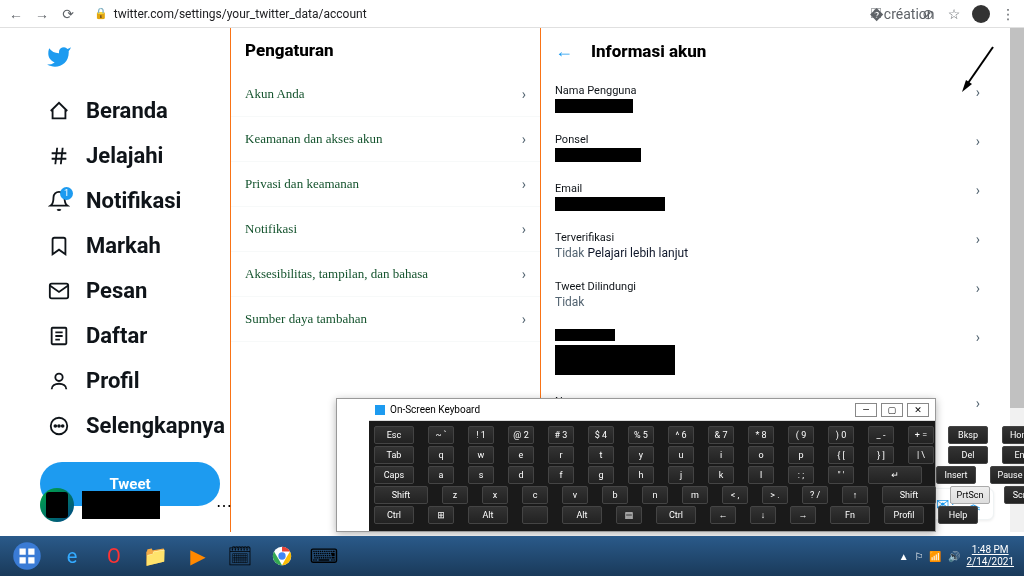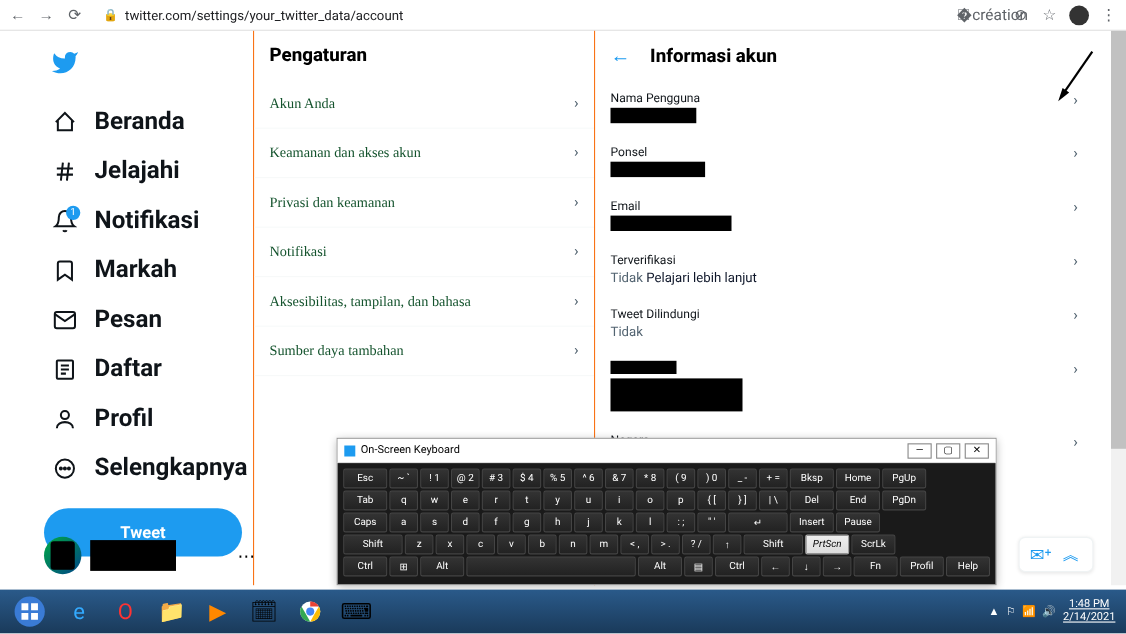--- a/index.html
+++ b/index.html
@@ -48,33 +48,33 @@
 .scroll-thumb { width:14px; height:380px; background:#c1c1c1; }
 
 
 .arrow-annot { position:absolute; right:26px; top:44px; }
 
 
 .fab { position:absolute; right:30px; bottom:56px; display:flex; gap:6px; background:#fff; border:1px solid #eff3f4; border-radius:6px; padding:4px 8px; box-shadow:0 1px 3px rgba(0,0,0,0.08); }
 .fab-btn { width:22px; height:22px; color:#1d9bf0; display:flex; align-items:center; justify-content:center; font-size:16px; }
 
 
-.osk { position:absolute; left:306px; bottom:44px; width:600px; background:#fff; border:1px solid #999; box-shadow:0 2px 8px rgba(0,0,0,0.3); }
+.osk { position:absolute; left:336px; bottom:44px; width:600px; background:#fff; border:1px solid #999; box-shadow:0 2px 8px rgba(0,0,0,0.3);padding-left:32px; }
 .osk-title { height:22px; display:flex; align-items:center; justify-content:space-between; padding:0 6px; font-size:10px; background:#fff; border-bottom:1px solid #ddd; }
 .osk-title-left { display:flex; align-items:center; gap:5px; }
 .osk-win-ico { width:10px; height:10px; background:#1d9bf0; }
 .osk-ctrls { display:flex; gap:4px; }
 .osk-ctrl { width:22px; height:14px; border:1px solid #888; font-size:9px; display:flex; align-items:center; justify-content:center; }
 .osk-body { background:#1a1a1a; padding:5px; }
-.osk-row { display:flex; gap:2px; margin-bottom:2px; }
+.osk-row { display:flex; gap:14px; margin-bottom:2px; }
 .key { background:linear-gradient(#333,#222); color:#fff; font-size:9px; border:1px solid #444; border-radius:2px; height:18px; display:flex; align-items:center; justify-content:center; padding:0 3px; min-width:26px; }
 .key-wide { min-width:40px; }
 .key-wider { min-width:54px; }
 .key-space { flex:1; }
-.key-white { background:linear-gradient(#eee,#ddd); color:#000; border-color:#aaa;font-style:italic; }
+.key-white { background:linear-gradient(#eee,#ddd); color:#000; border-color:#aaa; }
 
 
 .taskbar { position:absolute; bottom:0; left:0; right:0; height:40px; background:linear-gradient(#2a5a8a,#1a3a5a); display:flex; align-items:center; justify-content:space-between; padding:0 4px; }
 .tb-left { display:flex; align-items:center; gap:2px; }
 .tb-btn { width:40px; height:34px; display:flex; align-items:center; justify-content:center; border-radius:2px; }
 .tb-btn svg, .tb-btn span { font-size:20px; }
 .start { width:46px; }
 .tb-right { display:flex; align-items:center; gap:6px; color:#fff; font-size:10px; }
 .clock { text-align:center; line-height:1.2; padding-right:6px;text-decoration:underline; }
 </style>

